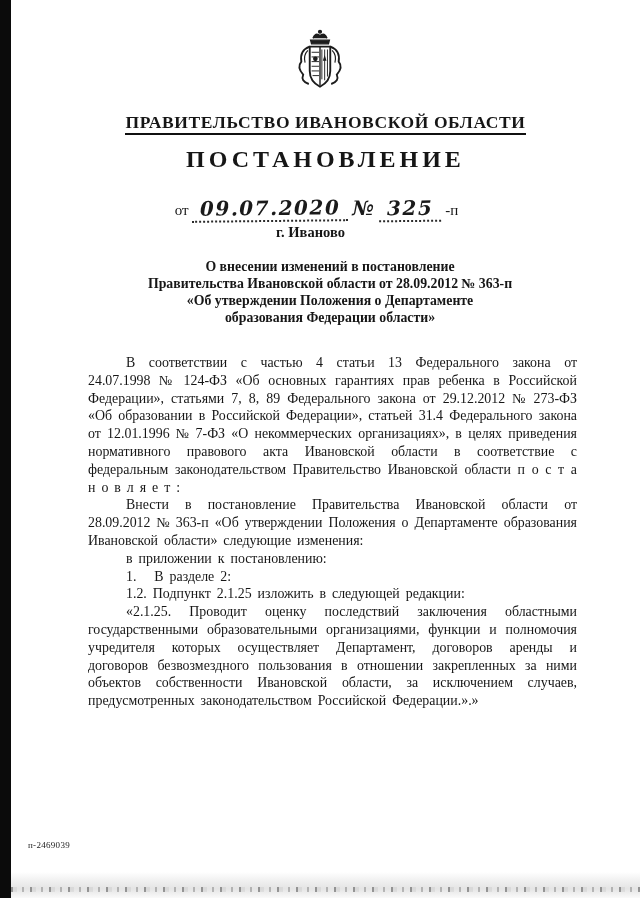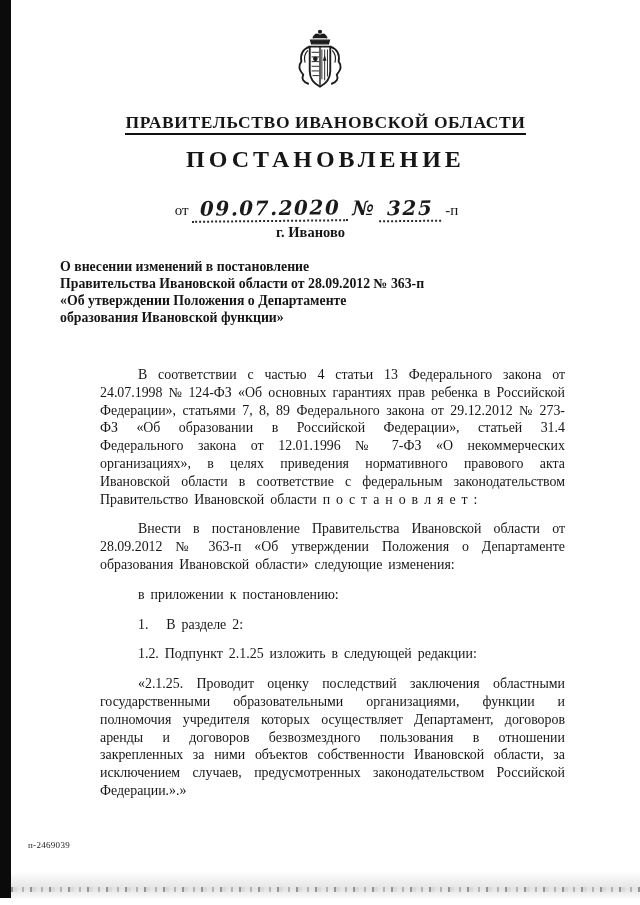--- a/index.html
+++ b/index.html
@@ -74,37 +74,37 @@
   .city {
     position: absolute;
     top: 224px; left: 11px; right: 30px;
     text-align: center;
     font-weight: bold;
     font-size: 14.5px;
   }
   .subject {
     position: absolute;
     top: 258px; left: 60px; right: 40px;
-    text-align: left;
+    text-align: center;
     font-weight: bold;
     font-size: 13.8px;
     line-height: 17px;
   }
   .body-text {
     position: absolute;
     top: 354px;
     left: 88px;
     width: 489px;
     font-size: 13.9px;
     line-height: 17.8px;
     text-align: justify;
     word-spacing: 2.5px;
   }
   .body-text p {
-    margin: 12px;
+    margin: 0;
     text-indent: 38px;
   }
   .footer-code {
     position: absolute;
     left: 28px;
     top: 840px;
     font-size: 9px;
     letter-spacing: 0.3px;
     color: #222;
   }
@@ -181,21 +181,21 @@
     <span class="dotted"><span class="handwrite">325</span></span>
     <span>-п</span>
   </div>
 
   <div class="city">г. Иваново</div>
 
   <div class="subject">
     <div>О внесении изменений в постановление</div>
     <div>Правительства Ивановской области от 28.09.2012 № 363-п</div>
     <div>«Об утверждении Положения о Департаменте</div>
-    <div>образования Ивановской функции»</div>
+    <div>образования Федерации области»</div>
   </div>
 
   <div class="body-text">
     <p>В соответствии с частью 4 статьи 13 Федерального закона от 24.07.1998 № 124-ФЗ «Об основных гарантиях прав ребенка в Российской Федерации», статьями 7, 8, 89 Федерального закона от 29.12.2012 № 273-ФЗ «Об образовании в Российской Федерации», статьей 31.4 Федерального закона от 12.01.1996 № 7-ФЗ «О некоммерческих организациях», в целях приведения нормативного правового акта Ивановской области в соответствие с федеральным законодательством Правительство Ивановской области п о с т а н о в л я е т :</p>
     <p>Внести в постановление Правительства Ивановской области от 28.09.2012 № 363-п «Об утверждении Положения о Департаменте образования Ивановской области» следующие изменения:</p>
     <p>в приложении к постановлению:</p>
     <p>1.&nbsp;&nbsp;&nbsp;В разделе 2:</p>
     <p>1.2. Подпункт 2.1.25 изложить в следующей редакции:</p>
     <p>«2.1.25. Проводит оценку последствий заключения областными государственными образовательными организациями, функции и полномочия учредителя которых осуществляет Департамент, договоров аренды и договоров безвозмездного пользования в отношении закрепленных за ними объектов собственности Ивановской области, за исключением случаев, предусмотренных законодательством Российской Федерации.».»</p>
   </div>

